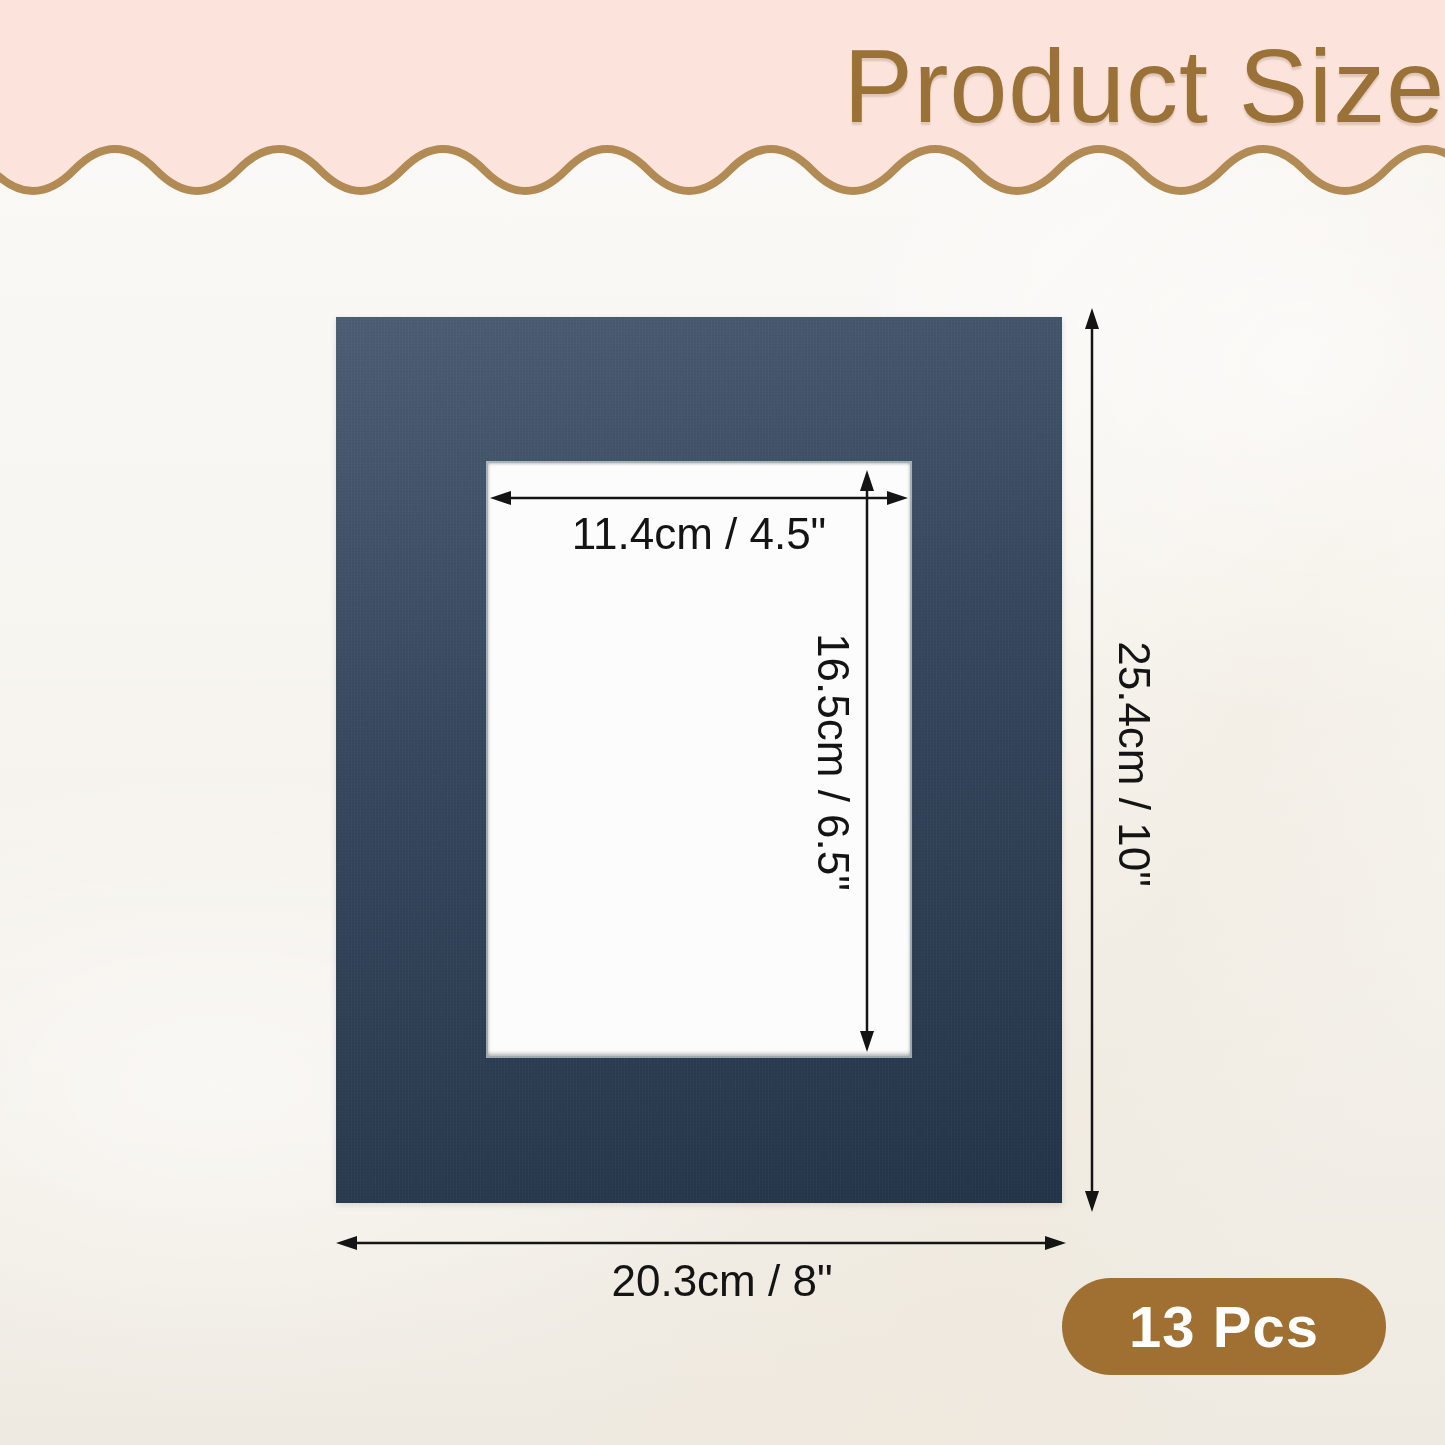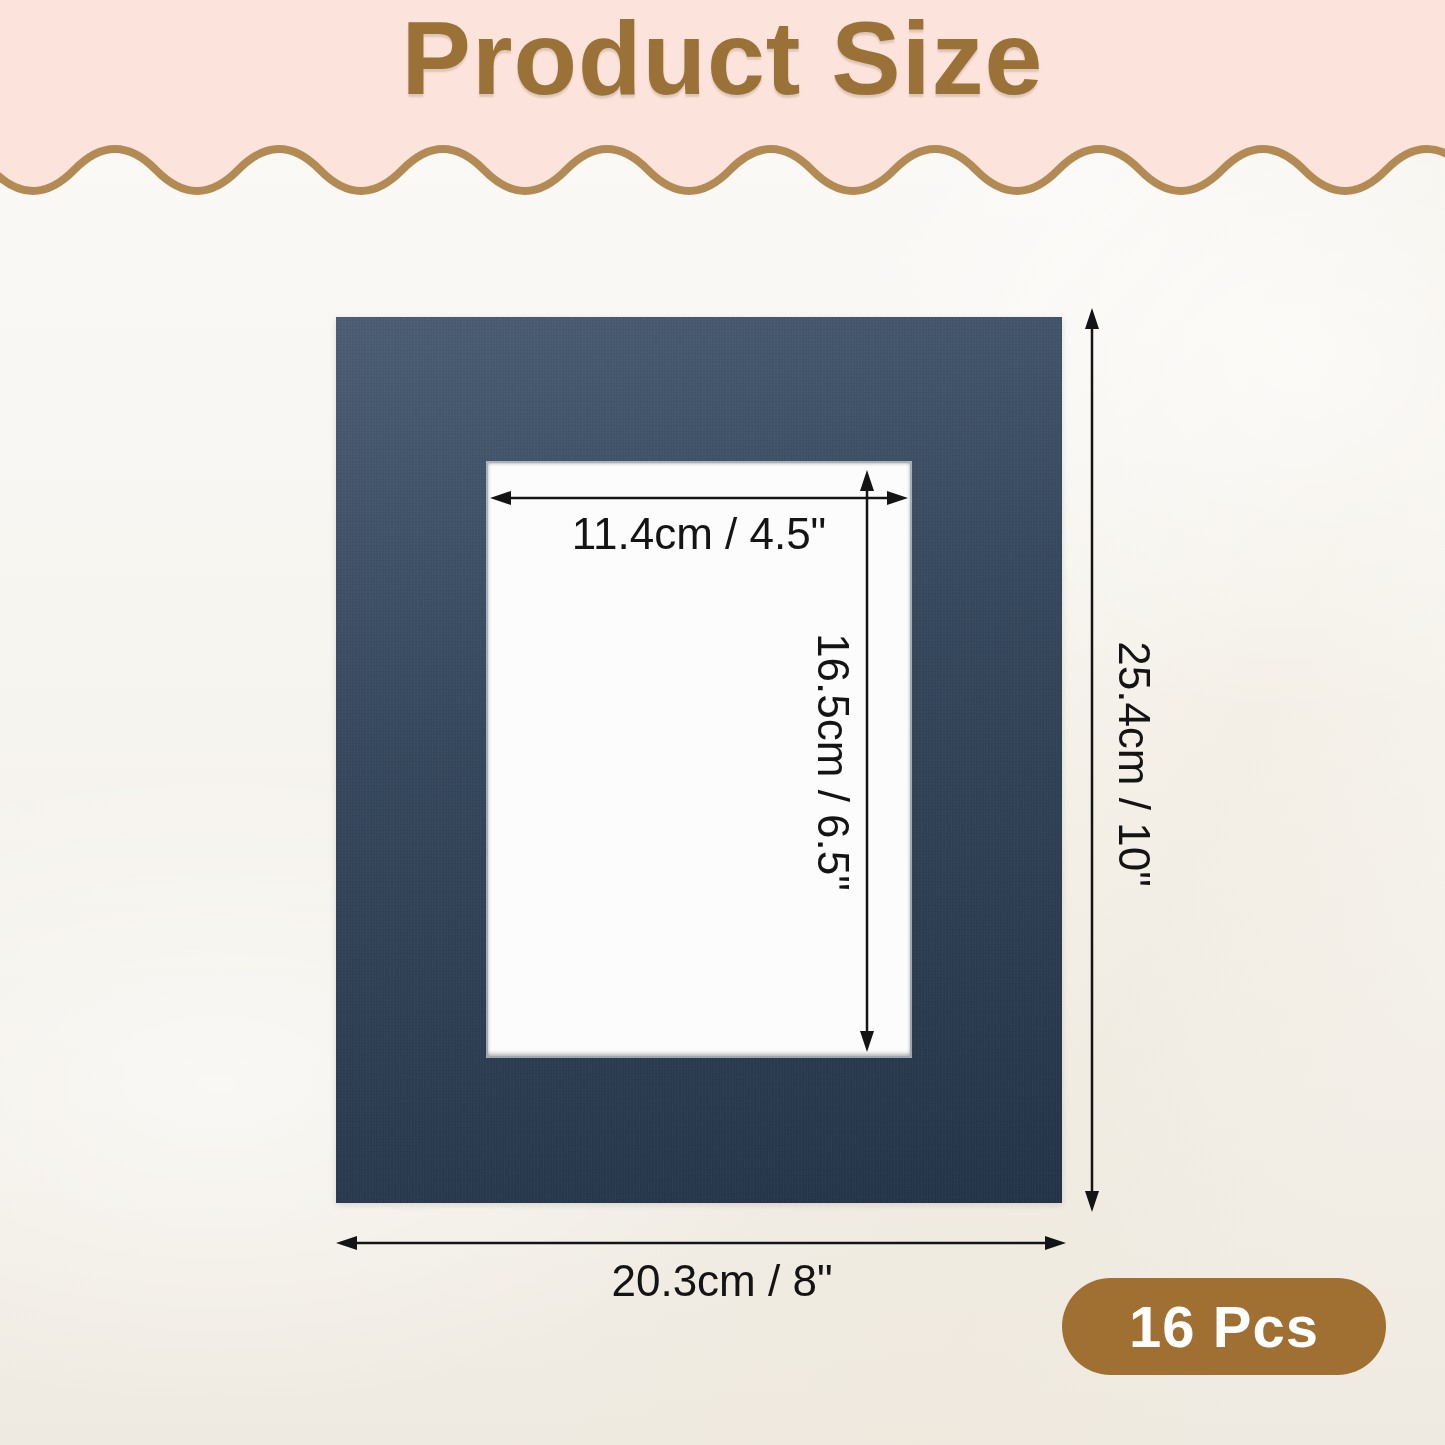--- a/index.html
+++ b/index.html
@@ -29,23 +29,23 @@
     position:absolute;inset:0;
     background:
       radial-gradient(ellipse 900px 500px at 15% 75%, rgba(255,255,255,0.55), rgba(255,255,255,0) 65%),
       radial-gradient(ellipse 800px 600px at 90% 25%, rgba(255,255,255,0.6), rgba(255,255,255,0) 60%),
       linear-gradient(115deg, rgba(240,233,222,0) 55%, rgba(238,230,216,0.35) 75%, rgba(240,233,222,0) 90%);
   }
   .header-wave{position:absolute;left:0;top:0;}
   .band-fill{fill:var(--header_pink);}
   .band-line{fill:none;stroke:var(--wave_brown);stroke-width:8;stroke-linecap:round;}
   .title{
-    position:absolute;left:0;top:4px;width:100%;
-    text-align:center;
-    font-size:104px;font-weight:bold;line-height:1.04;
+    position:absolute;left:0;top:32px;width:100%;
+    text-align:right;
+    font-size:104px;font-weight:normal;line-height:1.04;
     color:var(--title_brown);
     letter-spacing:1px;
     text-shadow:0 3px 2px rgba(90,60,25,0.18);
   }
   .mat{
     position:absolute;left:336px;top:317px;width:726px;height:886px;
     background:
       repeating-linear-gradient(90deg, rgba(255,255,255,0.025) 0 1px, rgba(0,0,0,0) 1px 3px),
       repeating-linear-gradient(0deg, rgba(0,0,0,0.03) 0 1px, rgba(0,0,0,0) 1px 3px),
       linear-gradient(165deg, var(--mat_navy_top) 0%, var(--mat_navy_mid) 42%, var(--mat_navy_bottom) 100%);
@@ -119,16 +119,16 @@
   <div class="dim-label vertical" style="left:1134px;top:764px">25.4cm / 10"</div>
 
   <svg class="dim-arrow" style="left:336px;top:1231px" width="730" height="24" viewBox="0 0 730 24">
     <line x1="18" y1="12" x2="712" y2="12"></line>
     <polygon points="0,12 21,5 21,19"></polygon>
     <polygon points="730,12 709,5 709,19"></polygon>
   </svg>
   <div class="dim-label" style="left:722px;top:1281px">20.3cm / 8"</div>
 
   <div class="badge">
-    <span>16 Pcs</span>
+    <span>13 Pcs</span>
   </div>
 
 </div>
 
 </body></html>

